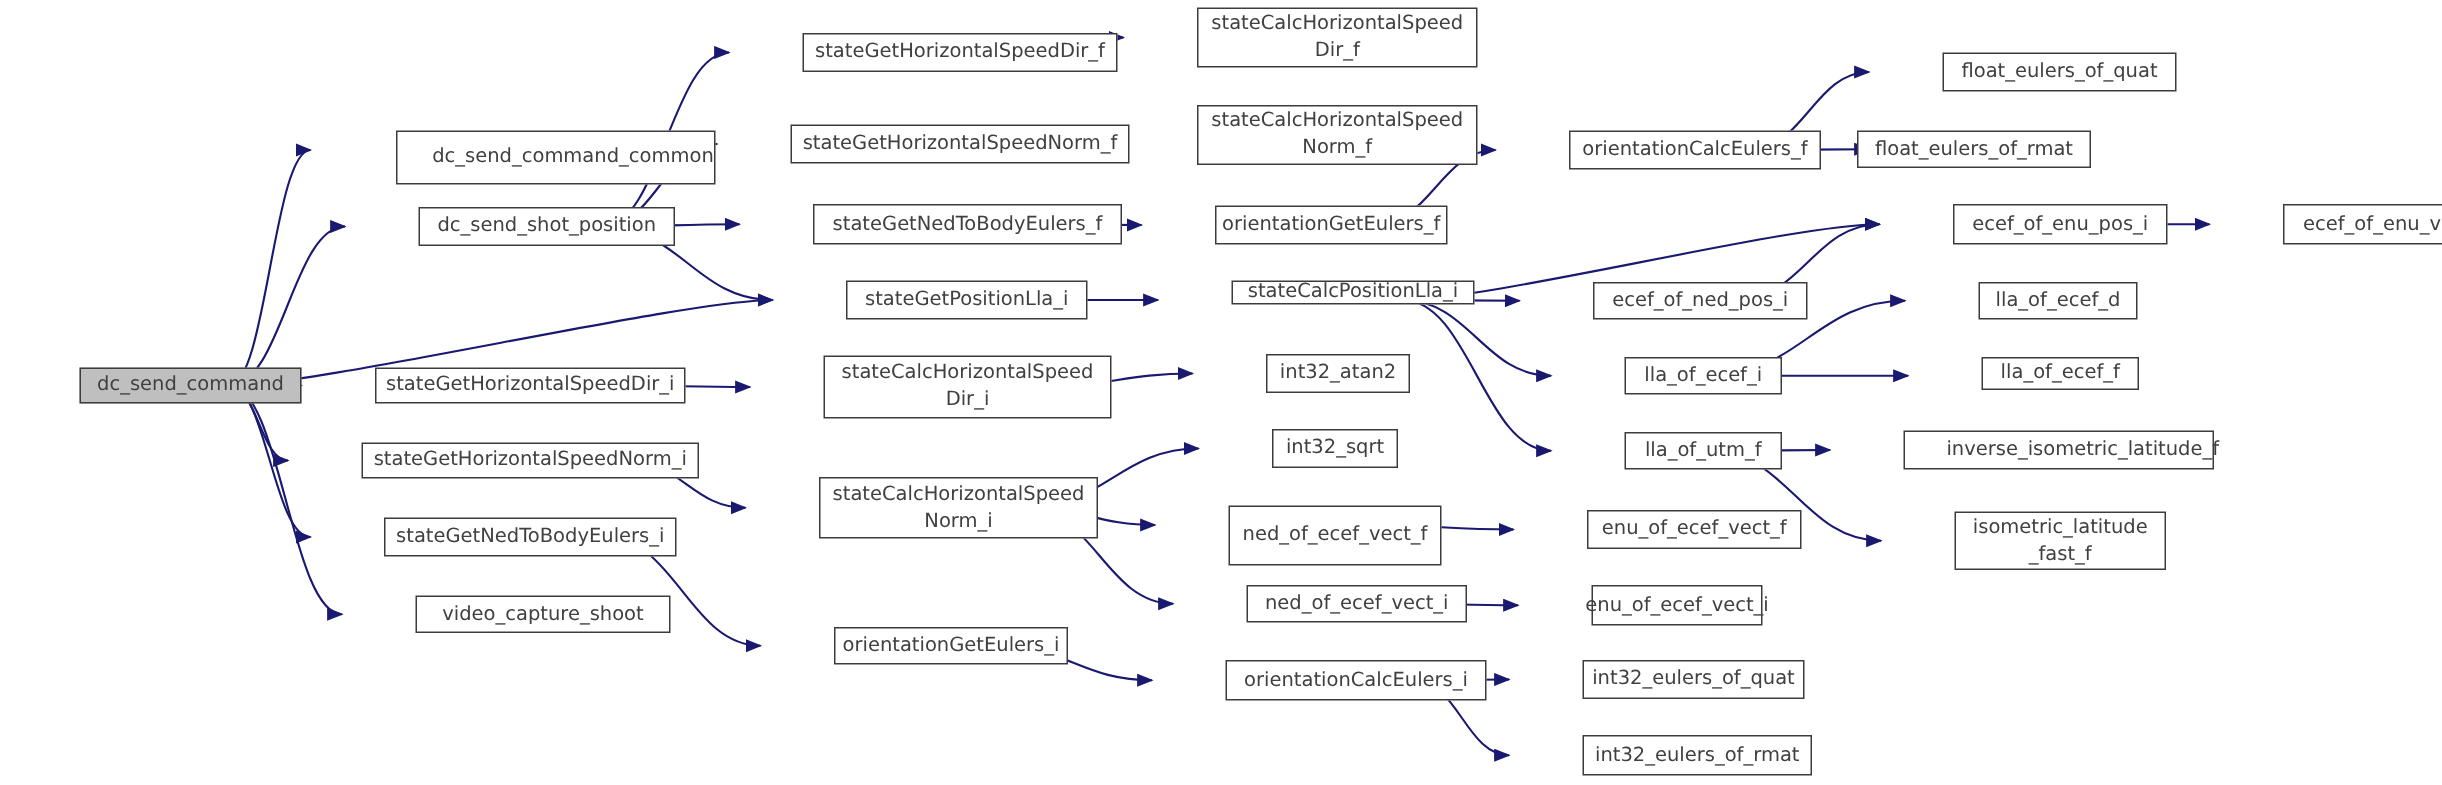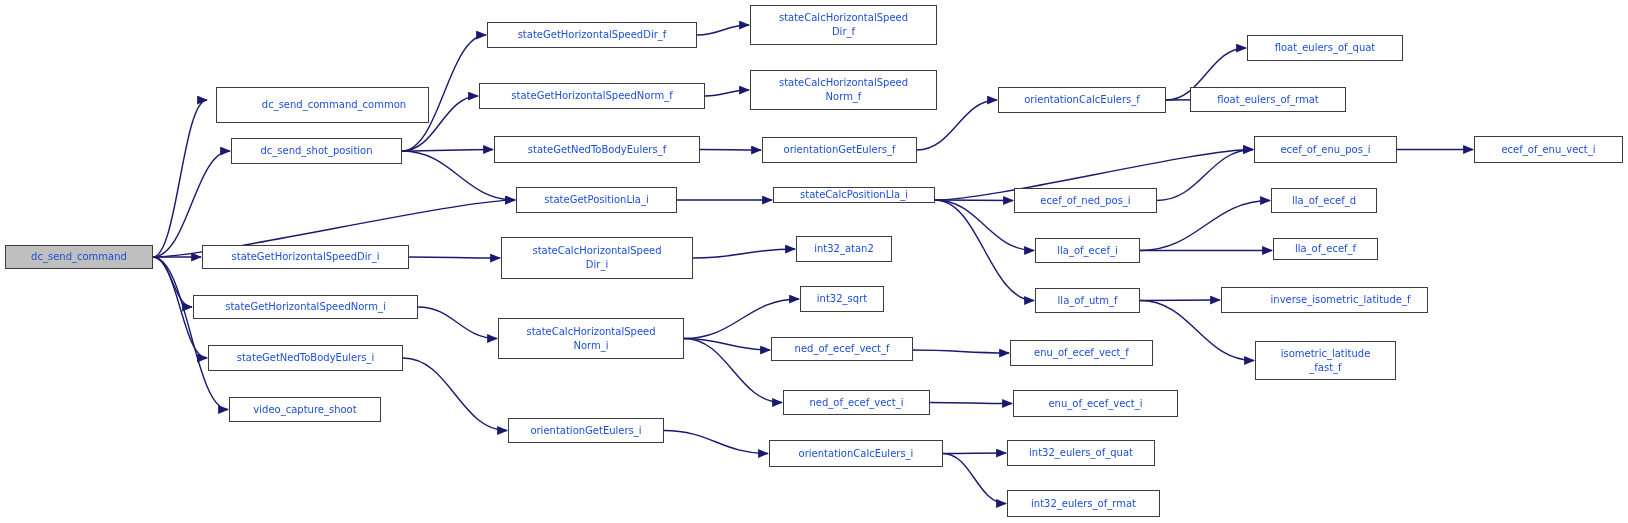--- a/index.html
+++ b/index.html
@@ -15,30 +15,31 @@
   }
   .edge-layer {
     position: absolute; left: 0; top: 0;
     width: 1628px; height: 523px;
   }
   .node {
     position: absolute;
     box-sizing: border-box;
     background: #ffffff;
     border: 1.4px solid #3c3c3c;
-    color: #1d4ed8;
+    color: #404040;
     display: flex;
     align-items: center;
     justify-content: center;
     text-align: center;
-    font-size: 10px;
+    font-size: 13px;
     line-height: 1.38;
     white-space: pre-line;
     cursor: pointer;
     z-index: 2;
+    margin-left: 48px;
   }
   .node.highlight {
     background: #bfbfbf;
   }
 </style>
 </head>
 <body>
 
 <div class="canvas">
   <svg class="edge-layer" width="1628" height="523" viewBox="0 0 1628 523" xmlns="http://www.w3.org/2000/svg">
@@ -116,24 +117,24 @@
       <div class="node" style="left: 1255px; top: 341px; width: 141px; height: 39px;">isometric_latitude
 _fast_f</div>
       <div class="node" style="left: 202px; top: 245px; width: 207px; height: 24px;">stateGetHorizontalSpeedDir_i</div>
       <div class="node" style="left: 501px; top: 237px; width: 192px; height: 42px;">stateCalcHorizontalSpeed
 Dir_i</div>
       <div class="node" style="left: 796px; top: 236px; width: 96px; height: 26px;">int32_atan2</div>
       <div class="node" style="left: 193px; top: 295px; width: 225px; height: 24px;">stateGetHorizontalSpeedNorm_i</div>
       <div class="node" style="left: 498px; top: 318px; width: 186px; height: 41px;">stateCalcHorizontalSpeed
 Norm_i</div>
       <div class="node" style="left: 800px; top: 286px; width: 84px; height: 26px;">int32_sqrt</div>
-      <div class="node" style="left: 771px; top: 337px; width: 142px; height: 24px;">ned_of_ecef_vect_f</div>
+      <div class="node" style="left: 771px; top: 337px; width: 142px; height: 40px;">ned_of_ecef_vect_f</div>
       <div class="node" style="left: 1010px; top: 340px; width: 143px; height: 26px;">enu_of_ecef_vect_f</div>
       <div class="node" style="left: 208px; top: 345px; width: 195px; height: 26px;">stateGetNedToBodyEulers_i</div>
       <div class="node" style="left: 783px; top: 390px; width: 147px; height: 25px;">ned_of_ecef_vect_i</div>
-      <div class="node" style="left: 1013px; top: 390px; width: 165px; height: 27px;">enu_of_ecef_vect_i</div>
-      <div class="node" style="left: 229px; top: 397px; width: 152px; height: 25px;">video_capture_shoot</div>
+      <div class="node" style="left: 1013px; top: 390px; width: 114px; height: 27px;">enu_of_ecef_vect_i</div>
+      <div class="node" style="left: 229px; top: 397px; width: 170px; height: 25px;">video_capture_shoot</div>
       <div class="node" style="left: 508px; top: 418px; width: 156px; height: 25px;">orientationGetEulers_i</div>
       <div class="node" style="left: 769px; top: 440px; width: 174px; height: 27px;">orientationCalcEulers_i</div>
       <div class="node" style="left: 1007px; top: 440px; width: 148px; height: 26px;">int32_eulers_of_quat</div>
       <div class="node" style="left: 1007px; top: 490px; width: 153px; height: 27px;">int32_eulers_of_rmat</div>
     </div>
 </div>
 
 </body></html>

